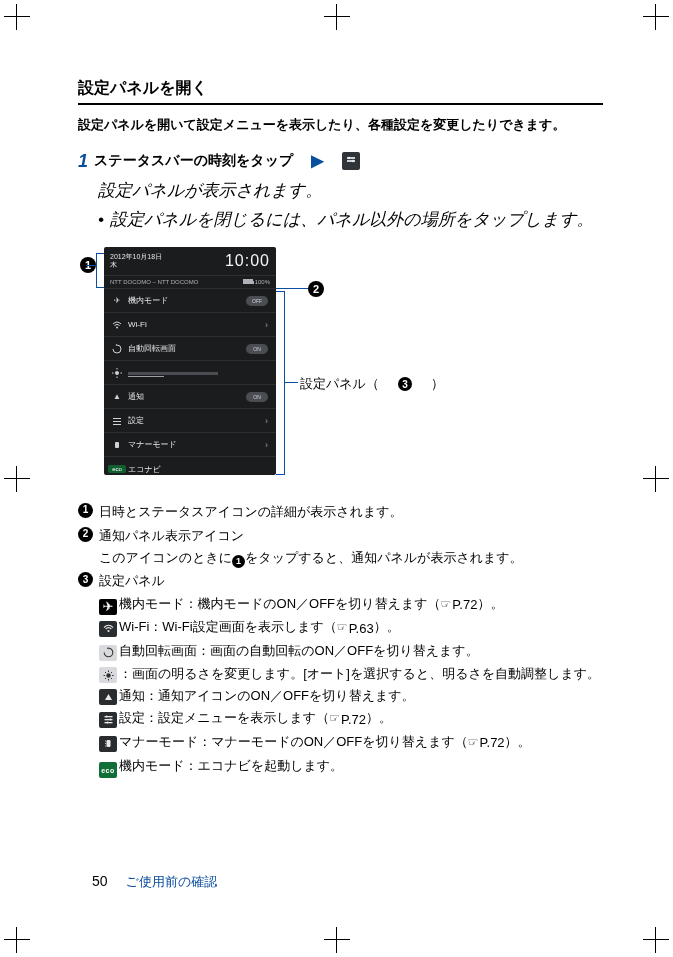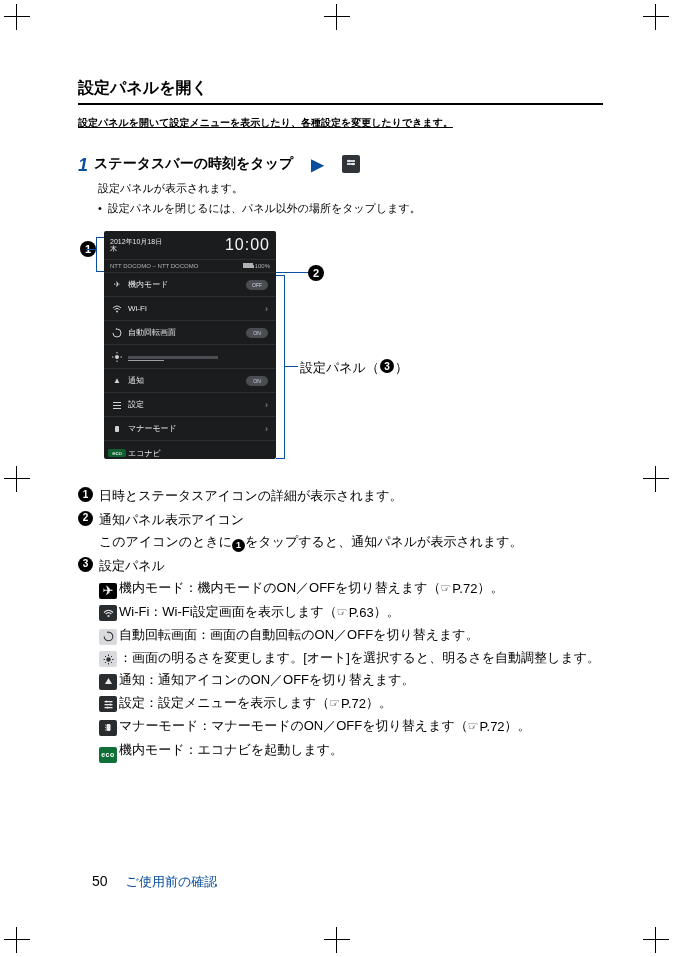--- a/index.html
+++ b/index.html
@@ -14,30 +14,30 @@
   .crop.tl { top: 4px; left: 4px; }
   .crop.tr { top: 4px; right: 4px; }
   .crop.bl { bottom: 4px; left: 4px; }
   .crop.br { bottom: 4px; right: 4px; }
   .crop.tc { top: 4px; left: 50%; transform: translateX(-50%); }
   .crop.bc { bottom: 4px; left: 50%; transform: translateX(-50%); }
   .crop.lc { left: 4px; top: 50%; transform: translateY(-50%); }
   .crop.rc { right: 4px; top: 50%; transform: translateY(-50%); }
 
   h2.section-title { font-size: 16px; font-weight: bold; border-bottom: 2px solid #000; padding-bottom: 4px; margin-bottom: 10px; }
-  .intro { font-size: 10px; font-weight: bold; line-height: 1.55; margin-bottom: 24px; text-decoration: underline; }
+  .intro { font-size: 13px; font-weight: bold; line-height: 1.55; margin-bottom: 16px; }
 
   .step { display: flex; align-items: flex-start; gap: 6px; margin-bottom: 4px; }
   .step-num { color: #0a4ea0; font-weight: 900; font-size: 18px; line-height: 1.2; font-style: italic; }
   .step-text { font-size: 14px; font-weight: bold; display: flex; align-items: center; flex-wrap: wrap; gap: 16px; }
   .step-arrow { color: #0a4ea0; font-weight: 900; font-size: 16px; margin: 0 2px; }
   .step-icon { display: inline-flex; width: 18px; height: 18px; background: #303438; border-radius: 2px; align-items: center; justify-content: center; }
   .step-icon svg { width: 12px; height: 12px; }
 
-  .step-desc { font-size: 11px; margin-left: 20px; line-height: 1.6; }
+  .step-desc { font-size: 17px; margin-left: 20px; line-height: 1.6; font-style: italic; }
   .step-desc .bullet { display: flex; gap: 6px; margin-top: 2px; }
   .step-desc .bullet .bchar { flex: 0 0 auto; }
 
   
   .figure-zone { position: relative; margin: 14px 0 18px 26px; height: 236px; padding-left: 16px; }
   .phone { position: absolute; left: 0; top: 0; width: 172px; height: 228px; background: #1a1c1e; border-radius: 2px; overflow: hidden; color: #cfd2d5; font-size: 8px; }
   .phone .statusbar { height: 28px; display: flex; align-items: center; justify-content: space-between; padding: 0 6px; }
   .phone .statusbar .date { font-size: 7px; line-height: 1.1; color: #e6e8ea; }
   .phone .statusbar .clock { font-size: 16px; font-weight: 300; letter-spacing: 1px; color: #f2f4f6; }
   .phone .infobar { height: 14px; display: flex; align-items: center; justify-content: space-between; padding: 0 6px; font-size: 6px; color: #aeb2b6; border-top: 1px solid #2c3034; border-bottom: 1px solid #2c3034; }
@@ -45,21 +45,21 @@
   .phone .row .ric { width: 10px; height: 10px; display: inline-flex; align-items: center; justify-content: center; color: #cfd2d5; }
   .phone .row .rlabel { flex: 1; white-space: nowrap; overflow: hidden; }
   .phone .row .pill { width: 22px; height: 10px; border-radius: 5px; background: #4a4e52; font-size: 5px; display:flex; align-items:center; justify-content:center; color:#d0d3d6; }
   .phone .row.last { border-bottom: none; }
   .phone .row .arrow { color:#9da1a5; font-size:9px; }
   .phone .eco { display:inline-block; padding:1px 4px; background:#0f5f2f; color:#fff; border-radius:2px; font-size:6px; }
 
   .callout-num { position: absolute; width: 16px; height: 16px; border-radius: 50%; background: #000; color: #fff; font-size: 11px; font-weight: bold; display: flex; align-items: center; justify-content: center; }
   .callout-num.n1 { left: -24px; top: 10px; }
   .callout-num.n2 { left: 204px; top: 34px; }
-  .callout-label { position: absolute; left: 196px; top: 128px; font-size: 13px; color: #0a4ea0; display: flex; align-items: flex-start; gap: 0; }
+  .callout-label { position: absolute; left: 196px; top: 128px; font-size: 13px; color: #0a4ea0; display: flex; align-items: center; gap: 18px; }
   .callout-label .blk { color:#000; }
   .callout-label .paren-num { width: 14px; height: 14px; border-radius: 50%; background:#000; color:#fff; font-size:10px; font-weight:bold; display:inline-flex; align-items:center; justify-content:center; margin:0 1px; }
 
   
   .line { position: absolute; background: #0a4ea0; }
   .line.h1a { left: -8px; top: 6px; width: 8px; height: 1px; }
   .line.h1b { left: -8px; top: 40px; width: 8px; height: 1px; }
   .line.v1  { left: -8px; top: 6px;  width: 1px; height: 34px; }
   .line.v1c { left: -18px; top: 18px; width: 10px; height: 1px; }
   .line.h2  { left: 172px; top: 41px; width: 32px; height: 1px; }

